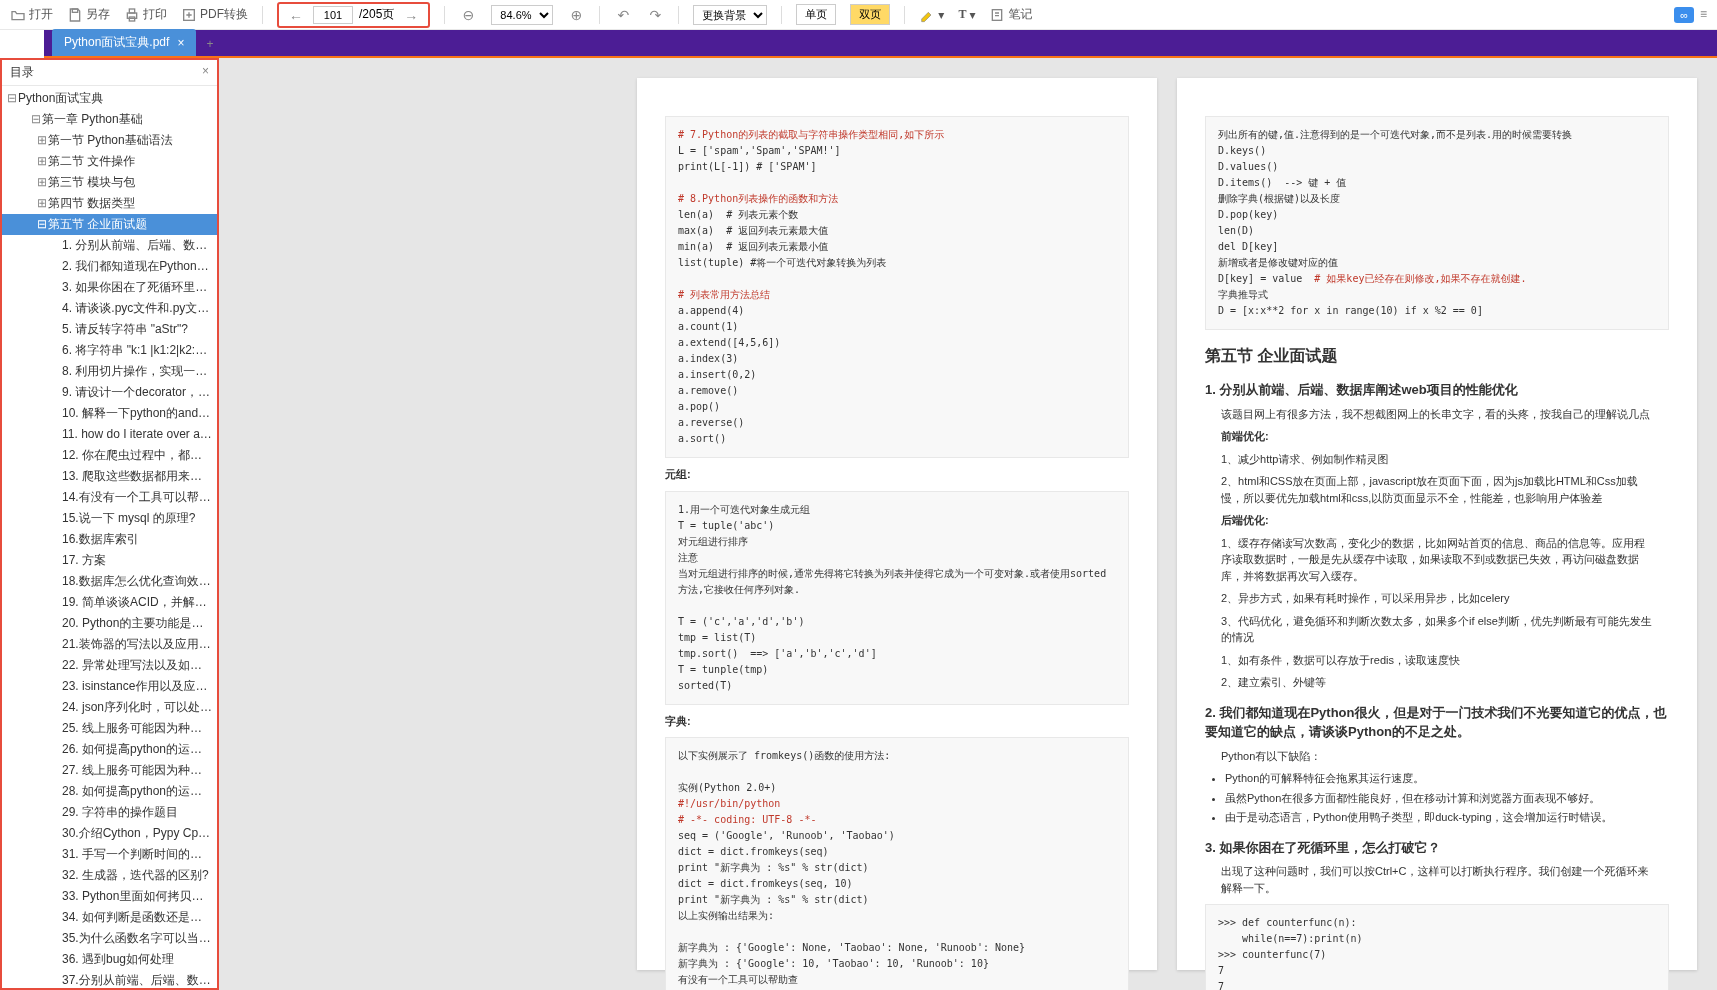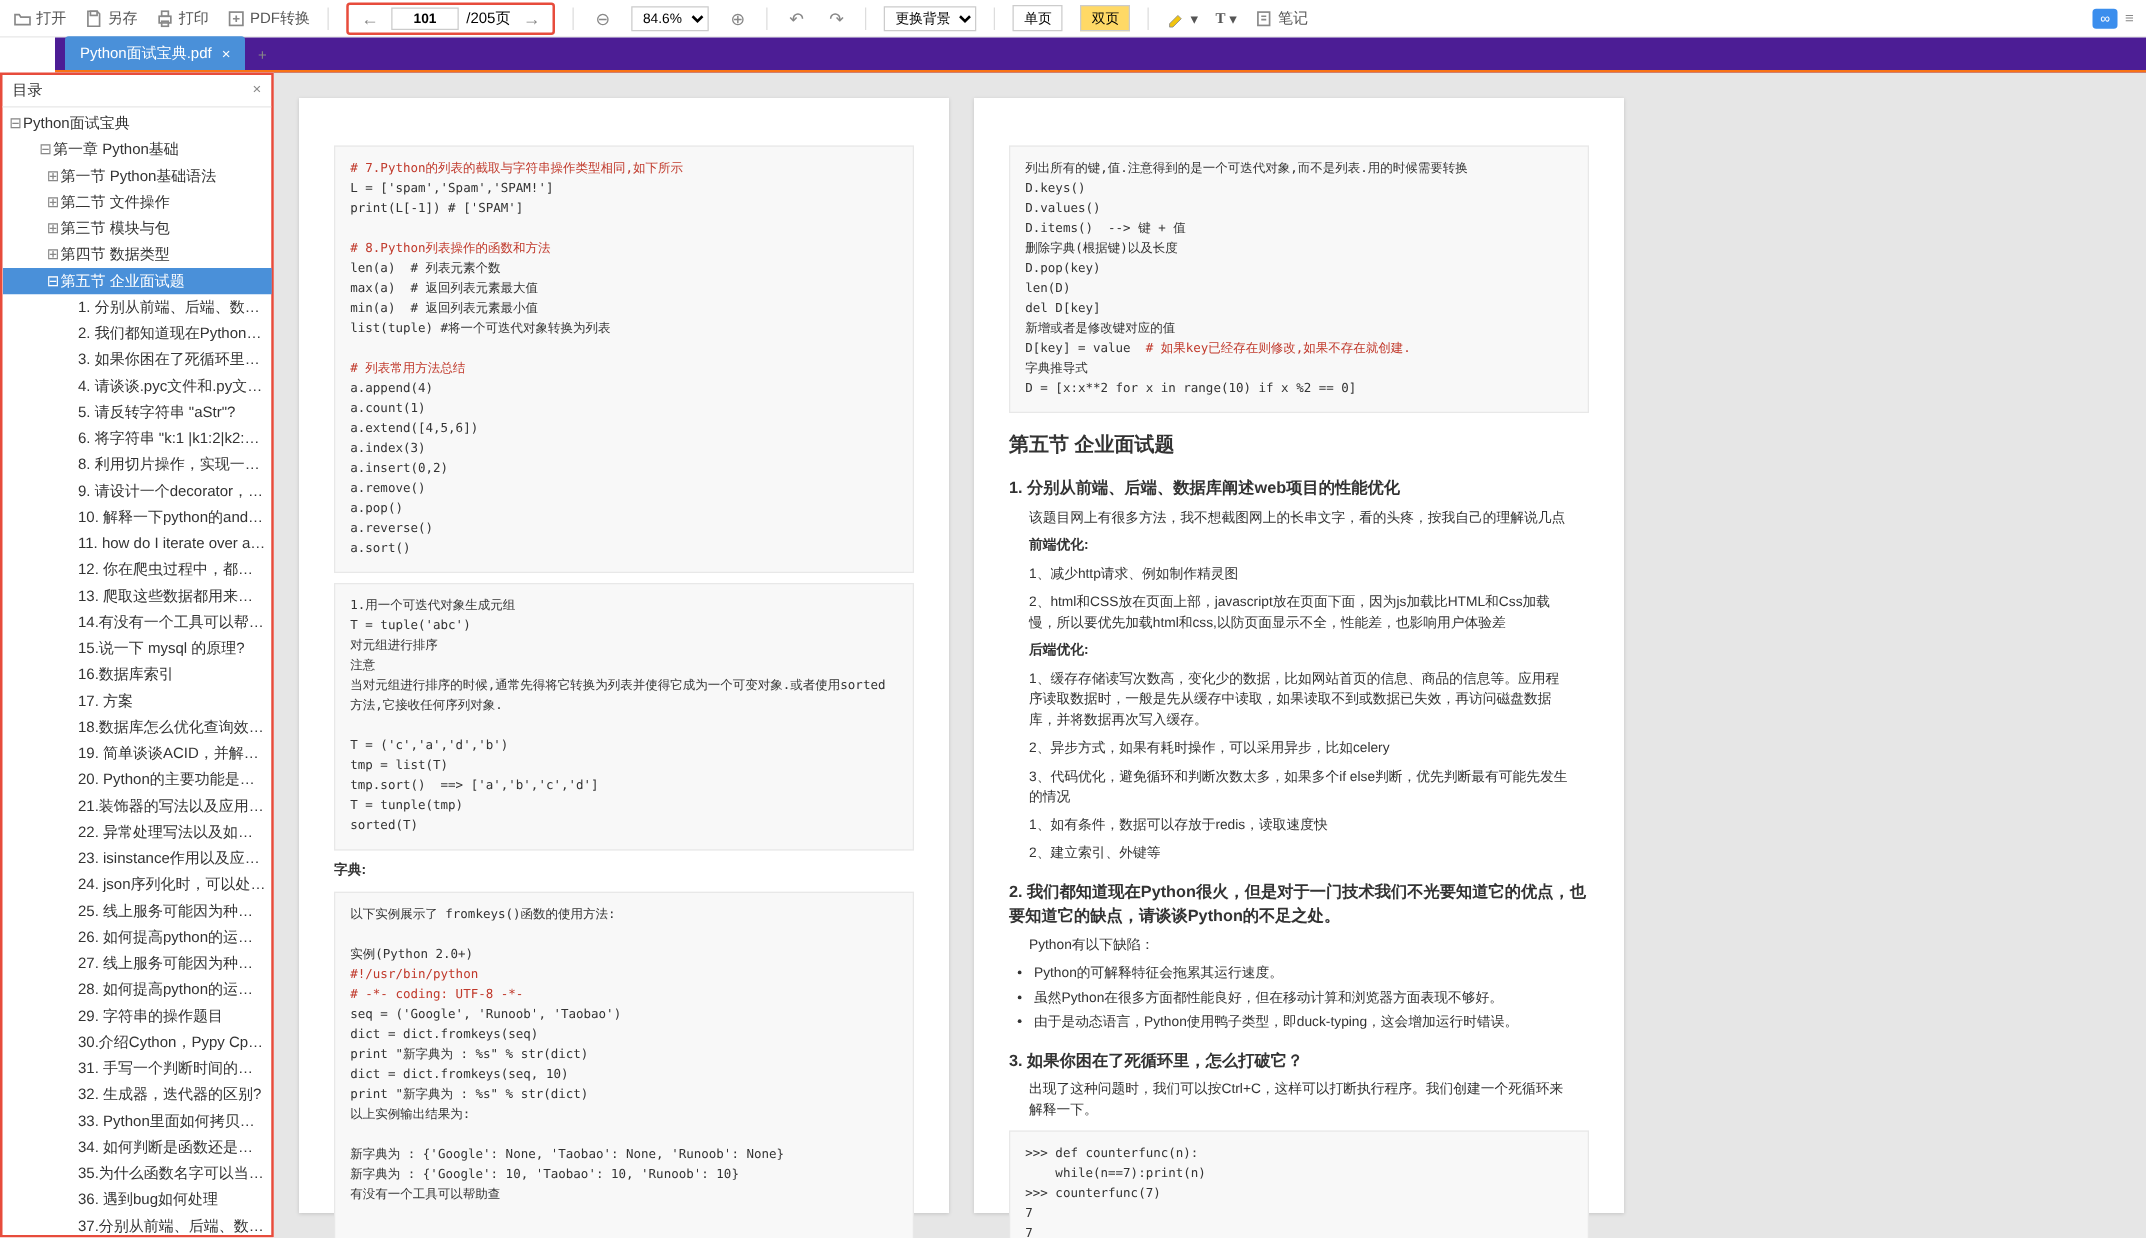--- a/index.html
+++ b/index.html
@@ -3,21 +3,21 @@
   <meta charset="utf-8">
   <style>
     * { margin: 0; padding: 0; box-sizing: border-box; }
     body { font-family: "Microsoft YaHei", Arial, sans-serif; font-size: 12px; background: #fff; overflow: hidden; }
     
     .toolbar { height: 30px; display: flex; align-items: center; gap: 14px; padding: 0 10px; border-bottom: 1px solid #e8e8e8; background: #fff; }
     .toolbar-item { display: flex; align-items: center; gap: 3px; color: #555; cursor: pointer; }
     .toolbar-item svg { width: 16px; height: 16px; }
     .toolbar-sep { width: 1px; height: 18px; background: #ddd; }
     .page-nav { display: flex; align-items: center; gap: 6px; border: 2px solid #e74c3c; padding: 2px 6px; border-radius: 3px; }
-    .page-input { width: 54px; height: 18px; text-align: center; border: 1px solid #ccc; font-size: 11px; font-weight: bold; }
+    .page-input { width: 40px; height: 18px; text-align: center; border: 1px solid #ccc; font-size: 11px; }
     .zoom-select { height: 20px; border: 1px solid #ccc; font-size: 11px; padding: 0 4px; background: #fff; }
     .bg-select { height: 20px; border: 1px solid #ccc; font-size: 11px; padding: 0 4px; background: #fff; }
     .view-btn { padding: 2px 8px; border: 1px solid #ccc; font-size: 11px; cursor: pointer; }
     .view-btn.active { background: #ffd966; }
     .arrow-btn { cursor: pointer; color: #888; font-size: 14px; padding: 0 4px; }
     .zoom-btn { cursor: pointer; color: #888; font-size: 14px; width: 18px; text-align: center; }
     .right-icons { margin-left: auto; display: flex; gap: 6px; }
     .blue-badge { background: #3b8eed; color: #fff; padding: 2px 6px; border-radius: 3px; font-size: 11px; }
     
     .tabs { height: 28px; display: flex; align-items: flex-end; background: #4c1d95; border-bottom: 2px solid #f97316; padding-left: 8px; margin-left: 44px; }
@@ -32,21 +32,21 @@
     .sidebar-close { cursor: pointer; color: #888; }
     .tree { flex: 1; overflow-y: auto; font-size: 12px; padding: 2px 0; }
     .tree-item { padding: 2px 4px; white-space: nowrap; overflow: hidden; text-overflow: ellipsis; cursor: pointer; color: #333; line-height: 17px; }
     .tree-item.selected { background: #4a90d9; color: #fff; }
     .tree-item .toggle { display: inline-block; width: 12px; text-align: center; color: #888; }
     .tree-item.l0 { padding-left: 4px; }
     .tree-item.l1 { padding-left: 28px; }
     .tree-item.l2 { padding-left: 34px; }
     .tree-item.l3 { padding-left: 60px; }
     
-    .content { flex: 1; background: #e6e6e6; overflow: auto; display: flex; gap: 20px; padding: 20px; justify-content: flex-start; }
+    .content { flex: 1; background: #e6e6e6; overflow: auto; display: flex; gap: 20px; padding: 20px; justify-content: flex-end; }
     .page { background: #fff; width: 520px; padding: 30px 28px; font-size: 11px; color: #333; line-height: 1.5; box-shadow: 0 1px 3px rgba(0,0,0,0.15); }
     .code-block { background: #f8f8f8; border: 1px solid #e8e8e8; padding: 10px 12px; margin: 8px 0; font-family: Consolas, monospace; font-size: 10px; line-height: 1.6; white-space: pre; overflow-x: auto; }
     .code-block .c-red { color: #c0392b; }
     .section-title { font-size: 16px; font-weight: bold; margin: 14px 0 10px; }
     .h3 { font-size: 13px; font-weight: bold; margin: 12px 0 6px; }
     .para { margin: 6px 16px; font-size: 11px; }
     .bold { font-weight: bold; }
     .sub-label { font-size: 11px; margin: 8px 0 4px; }
     ul.bullets { margin: 6px 0 6px 20px; }
     ul.bullets li { margin: 3px 0; font-size: 11px; }
@@ -201,20 +201,21 @@
 <span class="c-red"># 列表常用方法总结</span>
 <span>a.append(4)</span>
 <span>a.count(1)</span>
 <span>a.extend([4,5,6])</span>
 <span>a.index(3)</span>
 <span>a.insert(0,2)</span>
 <span>a.remove()</span>
 <span>a.pop()</span>
 <span>a.reverse()</span>
 <span>a.sort()</span></div>
+      <div class="sub-label bold">元组:</div>
       <div class="code-block" style="white-space:pre-wrap;"><span>1.用一个可迭代对象生成元组</span>
 <span>T = tuple('abc')</span>
 <span>对元组进行排序</span>
 <span>注意</span>
 <span>当对元组进行排序的时候,通常先得将它转换为列表并使得它成为一个可变对象.或者使用sorted方法,它接收任何序列对象.</span>
 
 <span>T = ('c','a','d','b')</span>
 <span>tmp = list(T)</span>
 <span>tmp.sort()  ==&gt; ['a','b','c','d']</span>
 <span>T = tunple(tmp)</span>

